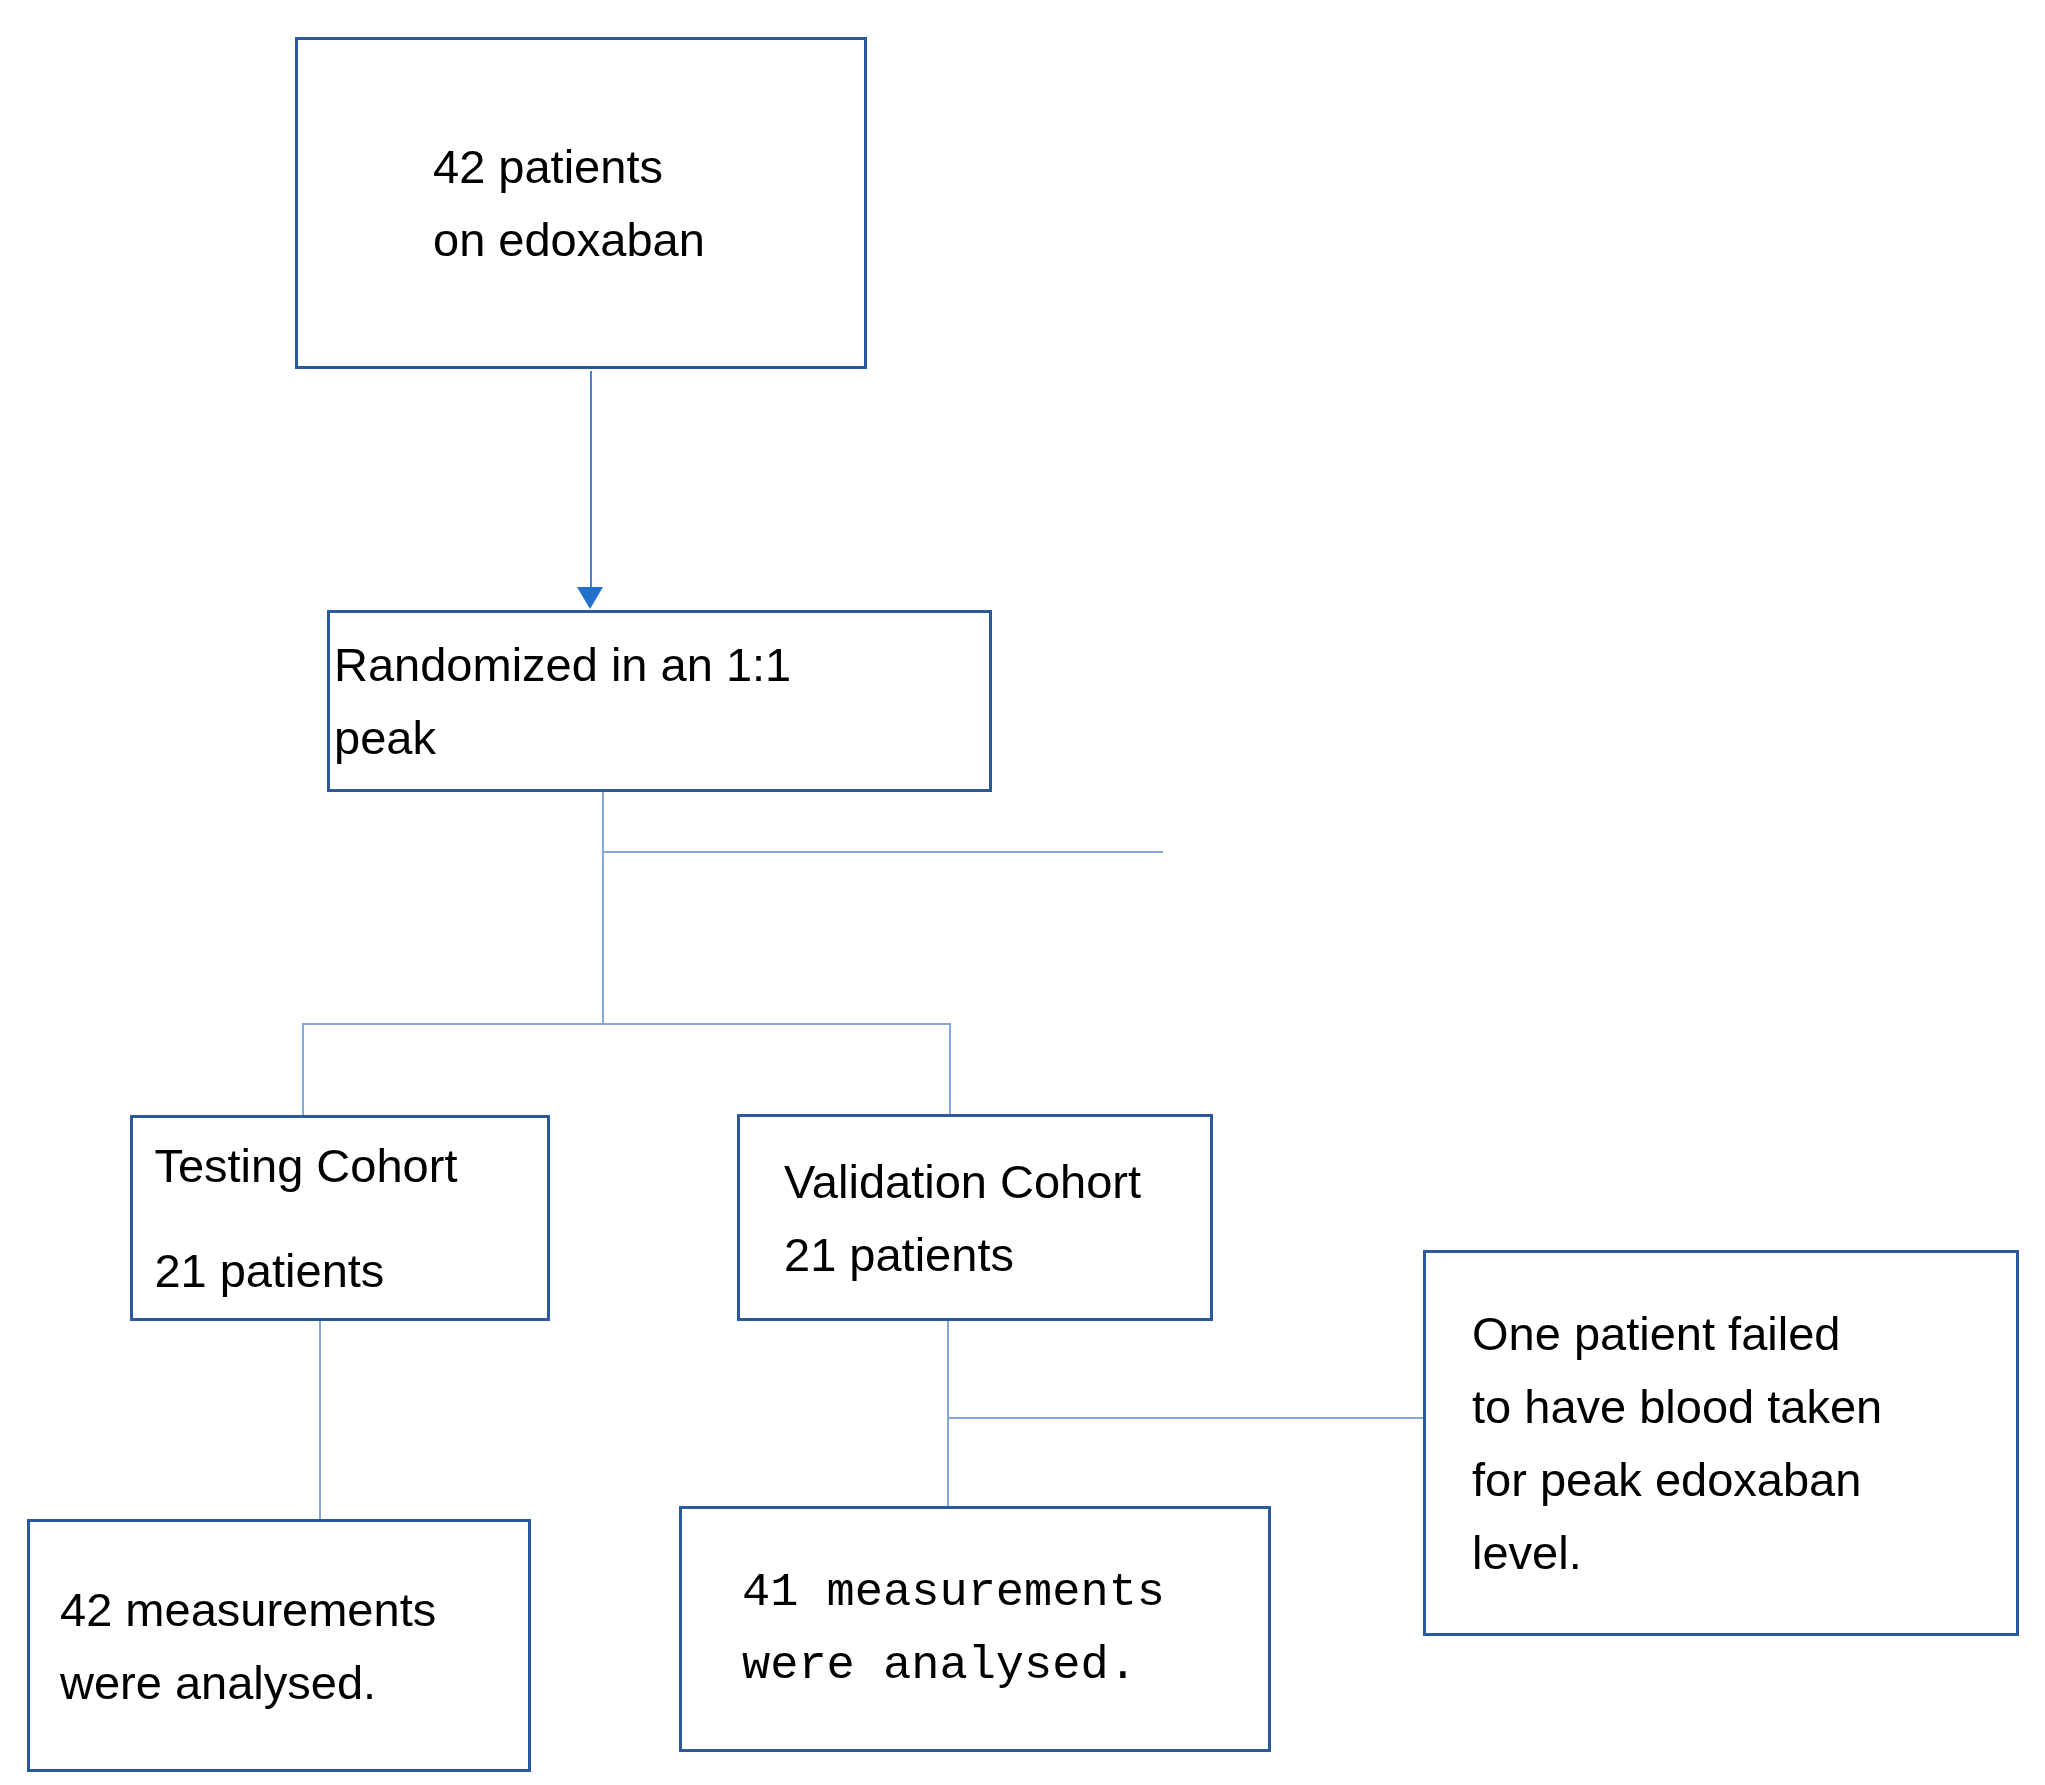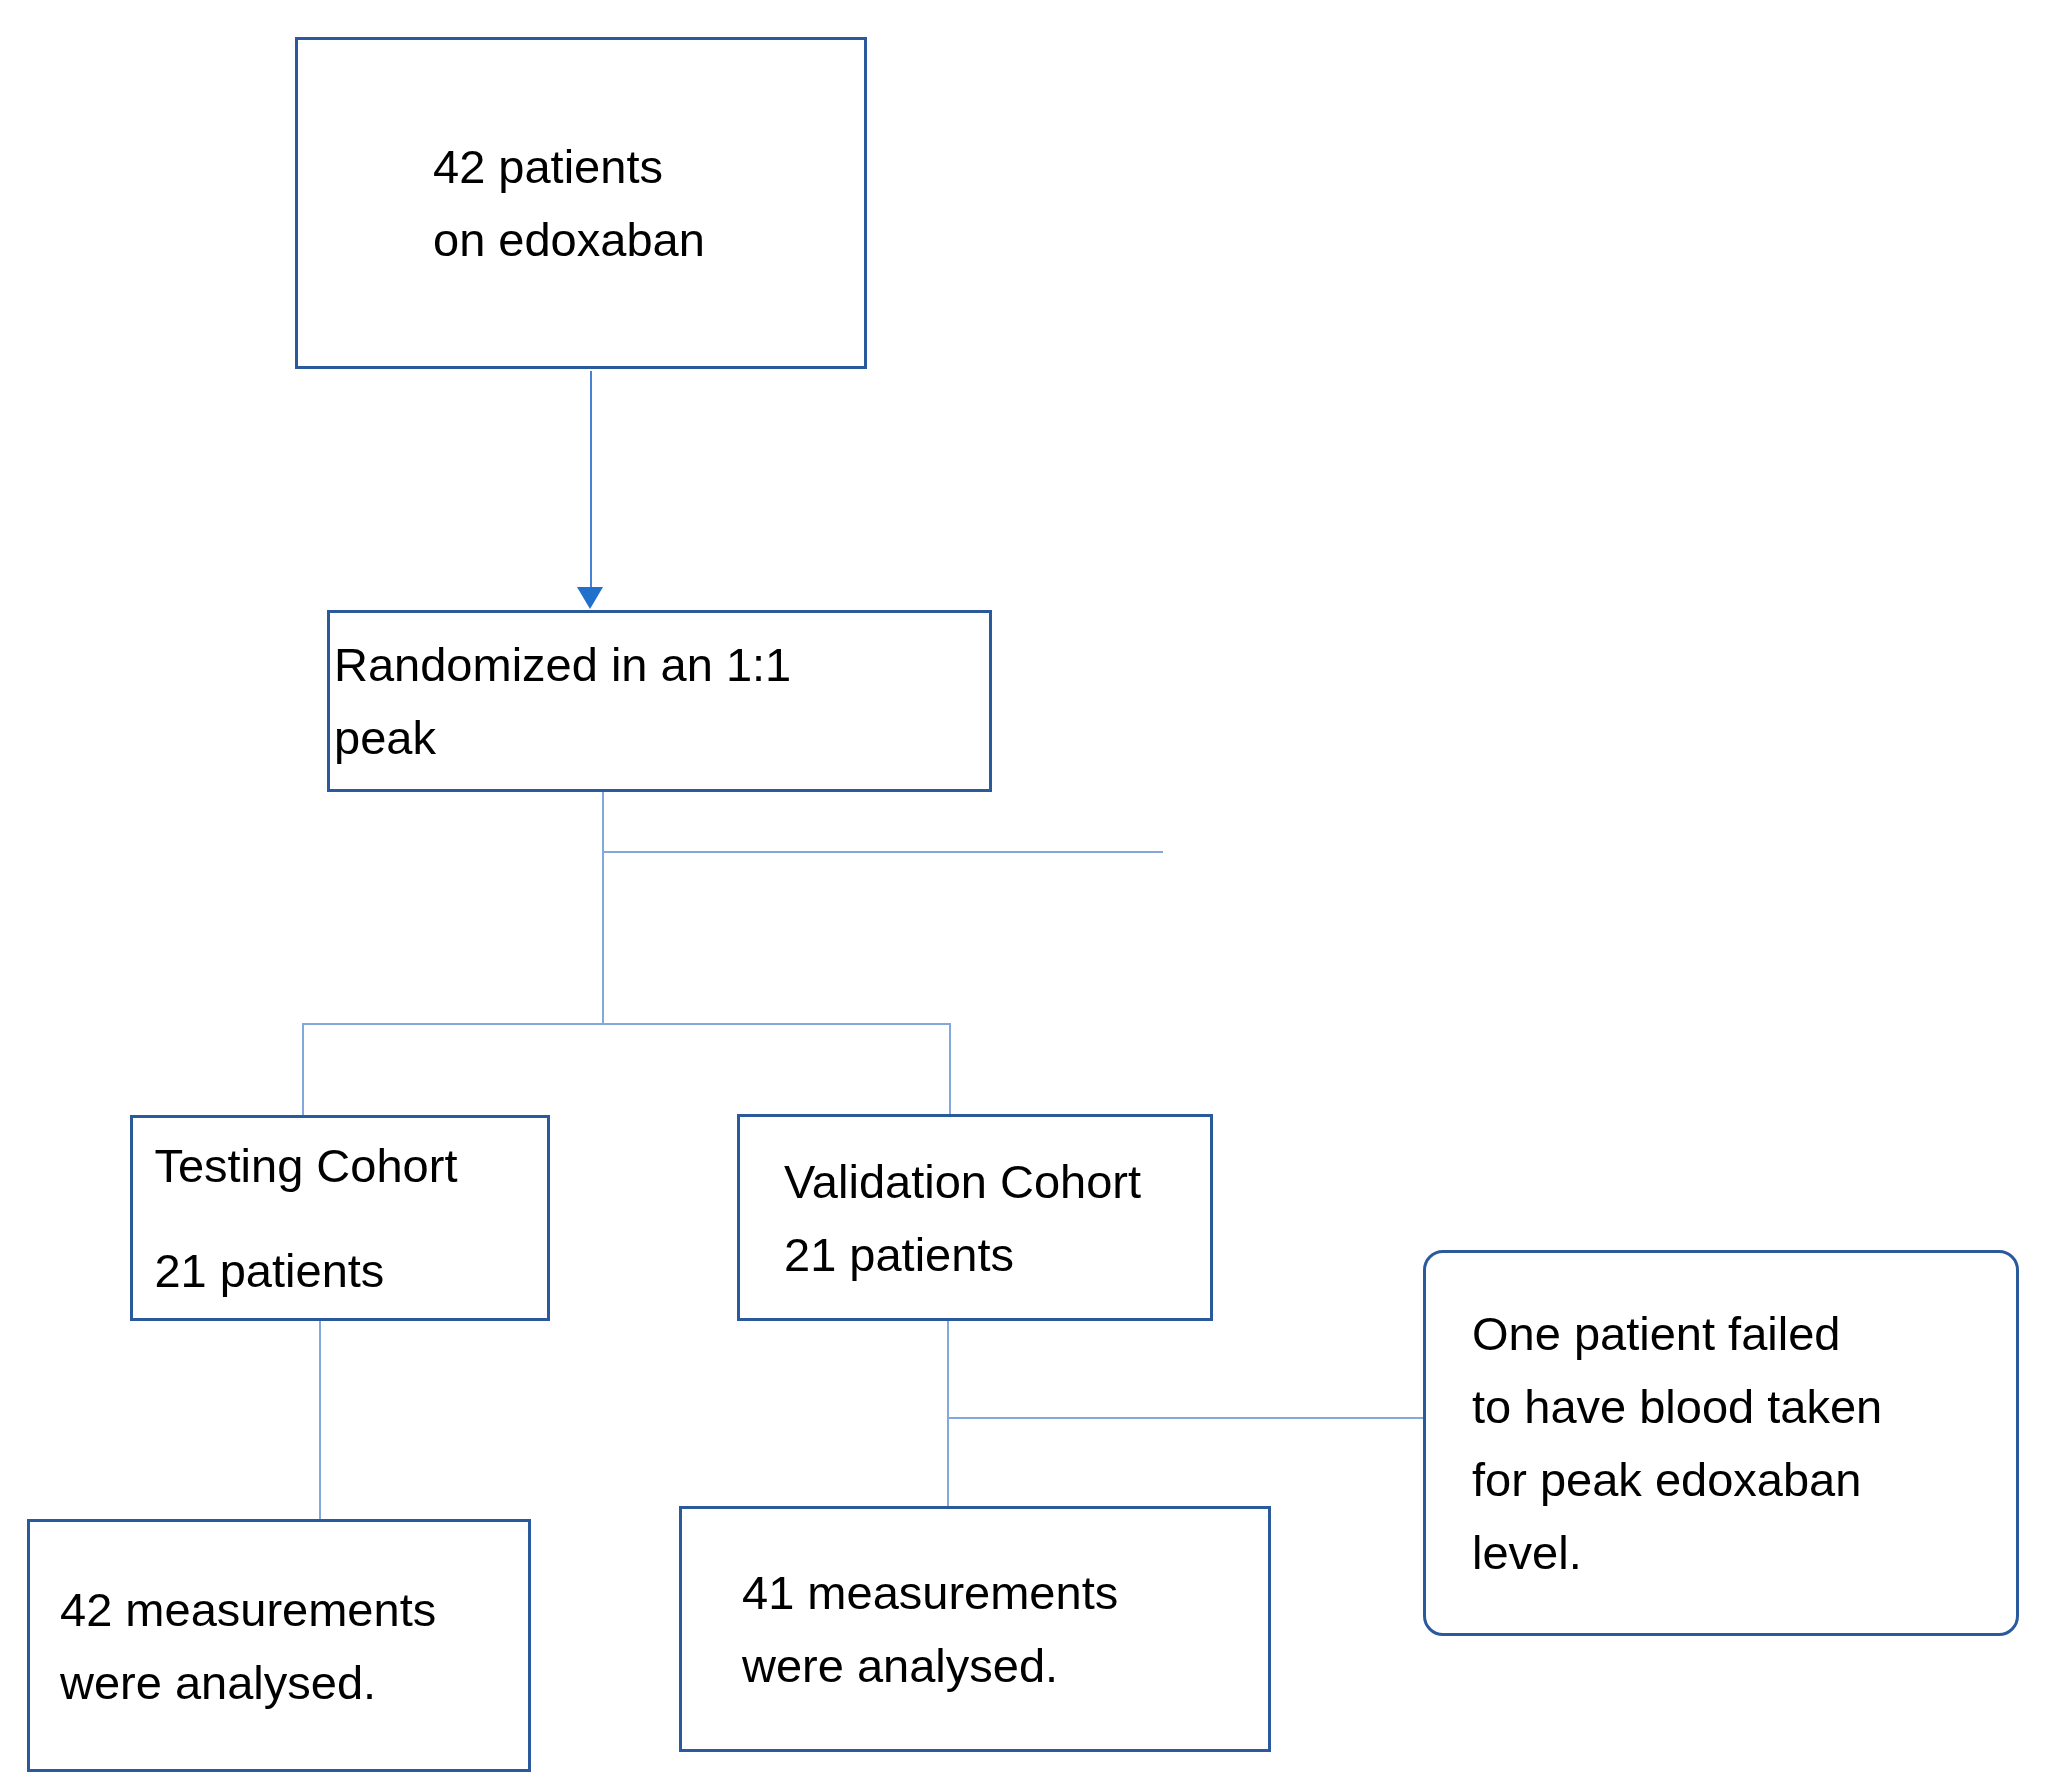--- a/index.html
+++ b/index.html
@@ -32,23 +32,23 @@
   .conn {
     position: absolute;
     background: var(--connector, #85a8dc);
   }
   
   #node-enrolled          { left: 295px;  top: 37px;   width: 572px; height: 332px; padding-left: 135px; }
   #node-randomized        { left: 327px;  top: 610px;  width: 665px; height: 182px; padding-left: 4px;  }
   #node-samples-note      { left: 1163px; top: 670px;  width: 669px; height: 339px; padding-left: 52px;  }
   #node-testing           { left: 130px;  top: 1115px; width: 420px; height: 206px; padding-left: 21.4px; gap: 32px;  }
   #node-validation        { left: 737px;  top: 1114px; width: 476px; height: 207px; padding-left: 44px;  }
-  #node-missed-note       { left: 1423px; top: 1250px; width: 596px; height: 386px; padding-left: 46px; border-radius: 20px;  }
+  #node-missed-note       { left: 1423px; top: 1250px; width: 596px; height: 386px; padding-left: 46px;  }
   #node-testing-result    { left: 27px;   top: 1519px; width: 504px; height: 253px; padding-left: 30px;  }
-  #node-validation-result { left: 679px;  top: 1506px; width: 592px; height: 246px; padding-left: 60px;  }
+  #node-validation-result { left: 679px;  top: 1506px; width: 592px; height: 246px; padding-left: 60px; font-family: Liberation Mono, monospace;  }
   
   #conn-arrow-shaft      { left: 590px;  top: 371px;  width: 2.3px;   height: 217px; background: var(--arrow-shaft, #4a80d4); }
   #arrowhead {
     position: absolute;
     left: 577px;
     top: 587px;
     width: 0;
     height: 0;
     border-left: 13.8px solid transparent;
     border-right: 13.8px solid transparent;

